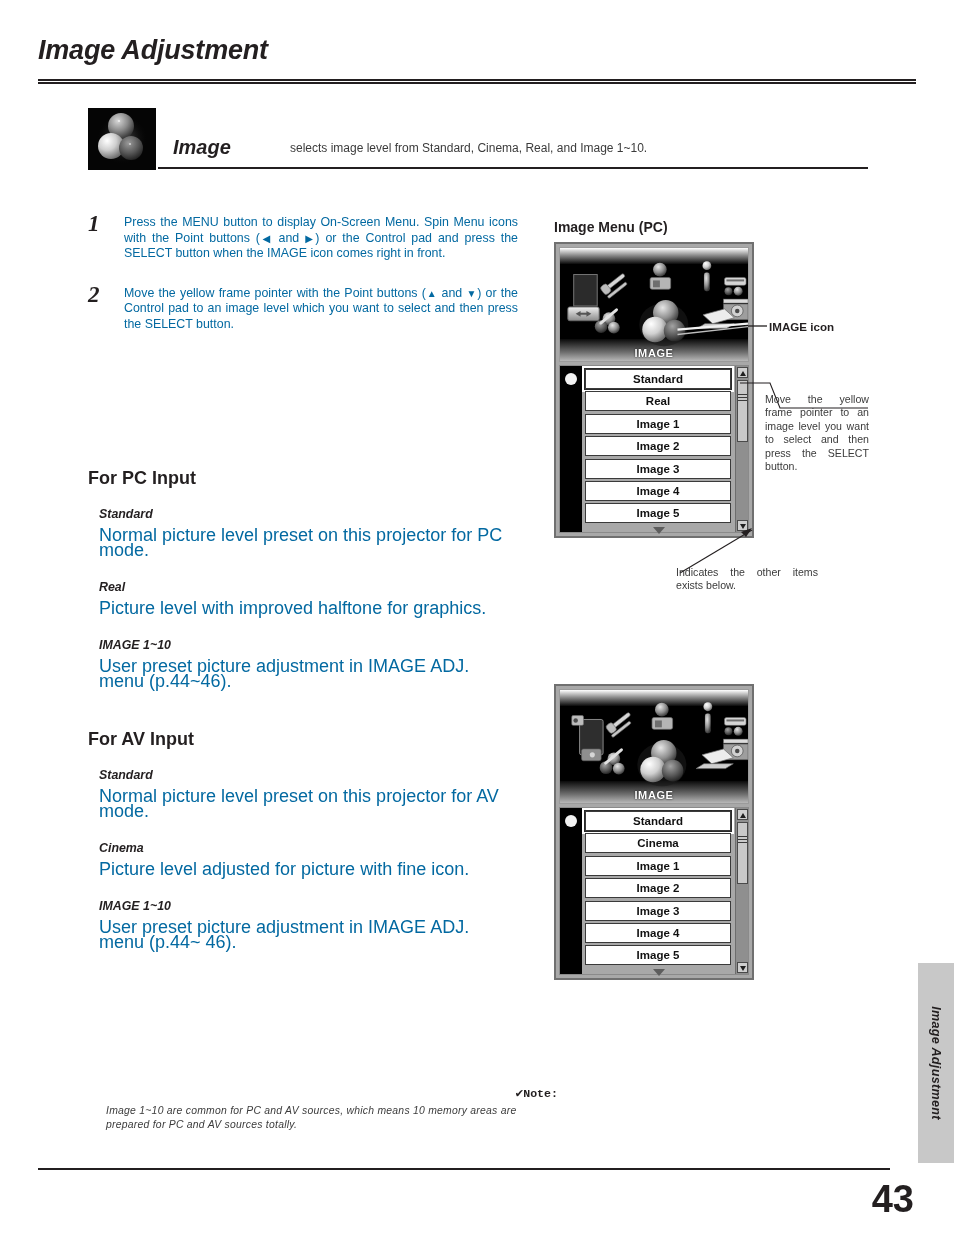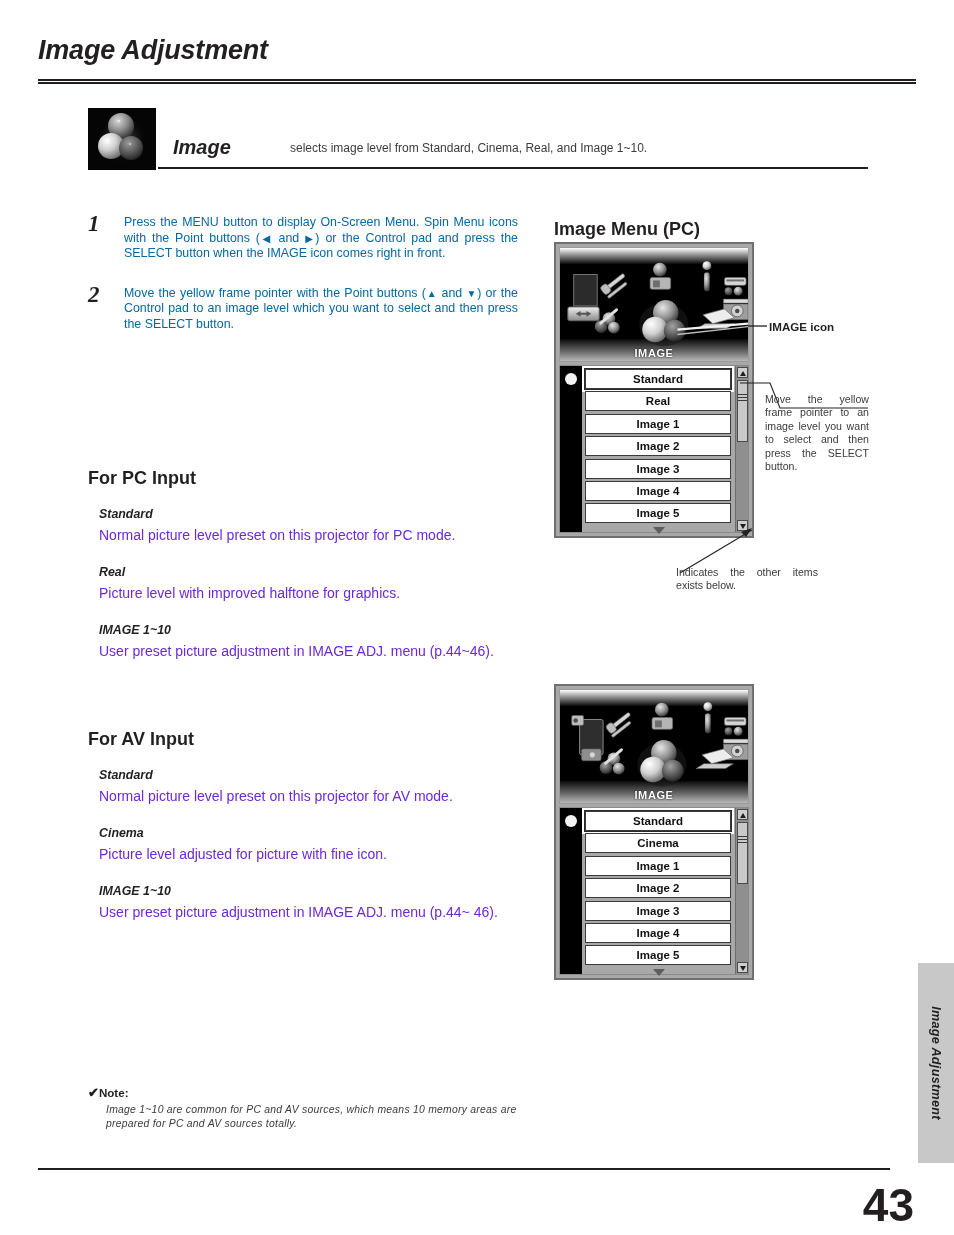--- a/index.html
+++ b/index.html
@@ -74,26 +74,26 @@
   .section-title {
     font-size:18px; font-weight:bold; color:#231f20;
     margin-bottom:18px;
   }
   .sub { margin-left:11px; margin-bottom:16px; }
   .sub-title {
     font-size:12.4px; font-weight:bold; font-style:italic;
     color:#231f20; margin-bottom:7px;
   }
   .sub-body {
-    font-size:14px; color:#6d28d9; line-height:15px;
+    font-size:18px; color:#0369a1; line-height:15px;
   }
 
   
   .panel-label {
-    position:absolute; font-size:18px; font-weight:bold; color:#231f20;
+    position:absolute; font-size:14px; font-weight:bold; color:#231f20;
   }
   .osd {
     position:absolute; width:200px;
     background:#a8a8a8;
     border:2px solid #707070;
     padding:3px;
   }
   .osd-screen {
     width:100%; height:115px;
     background:#000;
@@ -188,21 +188,21 @@
   }
   .callout.bold { font-weight:bold; font-size:11.6px; color:#231f20; }
   .callout.just { text-align:justify; }
 
   svg.leader { position:absolute; overflow:visible; pointer-events:none; }
 
   
   .note { position:absolute; left:88px; top:1085px; width:470px; }
   .note-head {
     font-size:11.6px; font-weight:bold; color:#231f20;
-    font-family:Liberation Sans, sans-serif; font-style:normal;
+    font-family:Liberation Mono, monospace; font-style:normal;text-align:right;
   }
   .note-check { font-size:13px; font-weight:bold; }
   .note-body {
     margin-left:18px; margin-top:3px;
     font-size:10.4px; font-style:italic; color:#3b3b3b; line-height:14px;
     font-family:"Liberation Sans", sans-serif;
     letter-spacing:0.25px;
   }
 
   
@@ -216,21 +216,21 @@
     white-space:nowrap;
     font-size:12.6px; font-weight:bold; font-style:italic;
     color:#231f20; letter-spacing:0.3px;
   }
   .bottom-rule {
     position:absolute; left:38px; top:1168px; width:852px; height:1.6px;
     background:#231f20;
   }
   .page-number {
     position:absolute; right:40px; top:1178px;
-    font-size:46px; font-weight:bold; color:#231f20;
+    font-size:38px; font-weight:bold; color:#231f20;
     font-family:"Liberation Sans", sans-serif;
   }
 </style>
 </head>
 <body>
 
 <div class="page-header">
   <div class="title">Image Adjustment</div>
 </div>
 <div class="rule-double">

